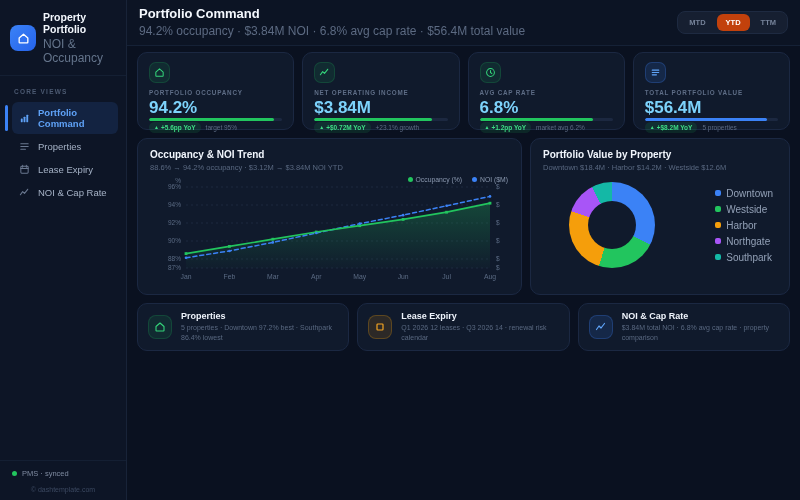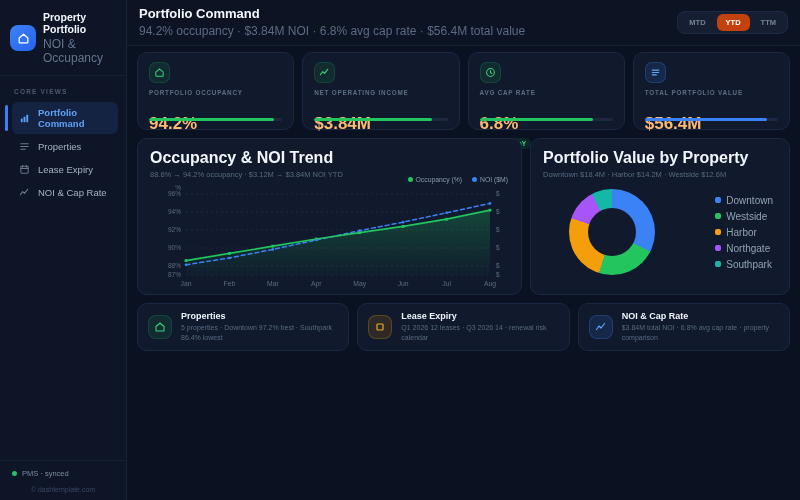--- a/index.html
+++ b/index.html
@@ -58,36 +58,36 @@
 
   
   .kpi-row { display:grid; grid-template-columns:repeat(4,1fr); gap:8px; }
   .kpi-card { height:78px; padding:9px 11px; position:relative; }
   .kpi-icon { width:21px; height:21px; border-radius:7px; display:flex; align-items:center; justify-content:center; }
   .kpi-icon svg { width:11px; height:11px; }
   .tile-green { background:rgba(34,197,94,0.10); border:1px solid rgba(34,197,94,0.18); color:#34d57b; }
   .tile-blue  { background:rgba(59,130,246,0.14); border:1px solid rgba(59,130,246,0.25); color:#60a5fa; }
   .tile-amber { background:rgba(245,158,11,0.12); border:1px solid rgba(245,158,11,0.25); color:#f5a623; }
   .kpi-label { font-size:6.3px; letter-spacing:0.8px; color:#5e6d86; font-weight:bold; margin-top:6px; }
-  .kpi-value { font-size:17px; font-weight:bold; color:#fdba74; margin-top:18px; }
+  .kpi-value { font-size:17px; font-weight:bold; color:#7dd3fc; margin-top:2px; }
   .kpi-meta { display:flex; align-items:center; gap:5px; margin-top:4px; }
   .kpi-badge {
     display:inline-flex; align-items:center; gap:2px;
     font-size:6.5px; font-weight:bold; color:#3ddc84;
     background:rgba(34,197,94,0.13); border-radius:6px; padding:2px 5px;
   }
   .kpi-badge .arrow { font-size:5px; line-height:1; }
   .kpi-note { font-size:6.5px; color:#5c6a82; }
   .kpi-track { position:absolute; left:11px; right:11px; bottom:8px; height:3px; background:#1c2840; border-radius:2px; overflow:hidden; }
   .kpi-fill { height:100%; border-radius:2px; }
 
   
   .charts-row { display:grid; grid-template-columns:1fr 260px; gap:8px; margin-top:8px; }
   .chart-card { height:157px; padding:10px 12px; position:relative; }
-  .chart-title { font-size:16px; font-weight:bold; color:#f1f6fd; }
+  .chart-title { font-size:10px; font-weight:bold; color:#f1f6fd; }
   .chart-sub { font-size:7.5px; color:#596880; margin-top:3px; white-space:nowrap; overflow:hidden; }
   .trend-legend { position:absolute; top:37px; right:13px; display:flex; gap:10px; font-size:6.8px; color:#8b99b0; }
   .trend-legend .li { display:flex; align-items:center; gap:3px; }
   .ldot { width:5px; height:5px; border-radius:50%; }
   #trendChartWrap { margin-top:3px; }
 
   .donut-wrap { display:flex; align-items:center; margin-top:10px; }
   .donut { width:86px; height:86px; border-radius:50%; margin-left:26px; display:flex; align-items:center; justify-content:center; }
   .donut-hole { width:48px; height:48px; border-radius:50%; background:#101a2c; }
   .donut-legend { margin-left:auto; margin-right:4px; display:flex; flex-direction:column; gap:5px; }

